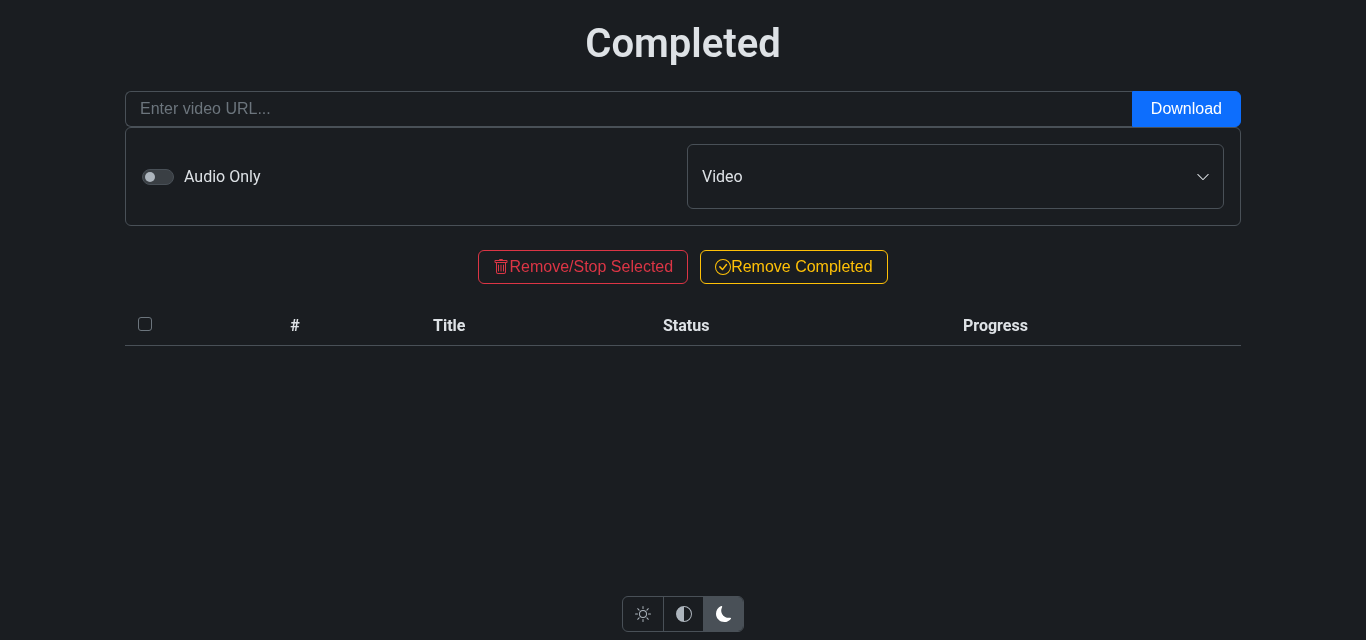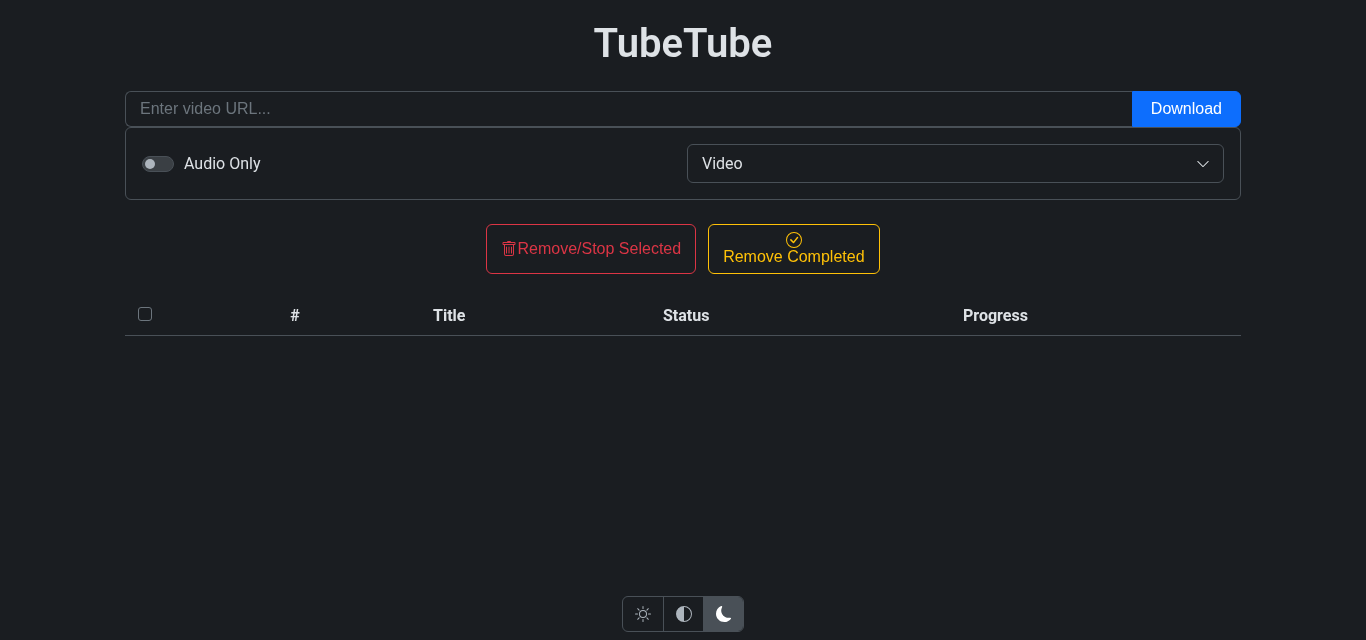--- a/index.html
+++ b/index.html
@@ -86,21 +86,21 @@
   .switch-label { font-size: 16px; color: #dee2e6; }
   .select-wrap {
     flex: 1;
     position: relative;
   }
   .select {
     width: 100%;
     background: transparent;
     border: 1px solid #495057;
     border-radius: 6px;
-    padding: 9px 14px;
+    padding: 22px 14px;
     font-size: 16px;
     color: #dee2e6;
     appearance: none;
     cursor: pointer;
     outline: none;
   }
   .chevron {
     position: absolute;
     right: 14px;
     top: 50%;
@@ -117,21 +117,21 @@
   .btn-outline {
     background: transparent;
     border-radius: 6px;
     padding: 7px 14px;
     font-size: 16px;
     cursor: pointer;
     display: inline-flex;
     align-items: center;
   }
   .btn-danger { border: 1px solid #dc3545; color: #dc3545; }
-  .btn-warning { border: 1px solid #ffc107; color: #ffc107; flex-direction: column; }
+  .btn-warning { border: 1px solid #ffc107; color: #ffc107; }
   table {
     width: 100%;
     border-collapse: collapse;
   }
   th {
     text-align: left;
     font-weight: 700;
     font-size: 16px;
     color: #dee2e6;
     padding: 8px 8px 10px 8px;
@@ -172,21 +172,21 @@
     justify-content: center;
   }
   .theme-btn + .theme-btn { border-left: 1px solid #495057; }
   .theme-btn.active { background: #495057; color: #fff; }
   svg { display: block; }
 </style>
 </head>
 <body>
 
 <div class="container">
-  <h1 class="title">TubeTube</h1>
+  <h1 class="title">Completed</h1>
 
   <div class="input-group">
     <input type="text" class="url-input" placeholder="Enter video URL..." style="">
     <button class="download-btn">Download</button>
   </div>
 
   <div class="options-card">
     <div class="switch-group">
       <div class="switch"></div>
       <span class="switch-label">Audio Only</span>

